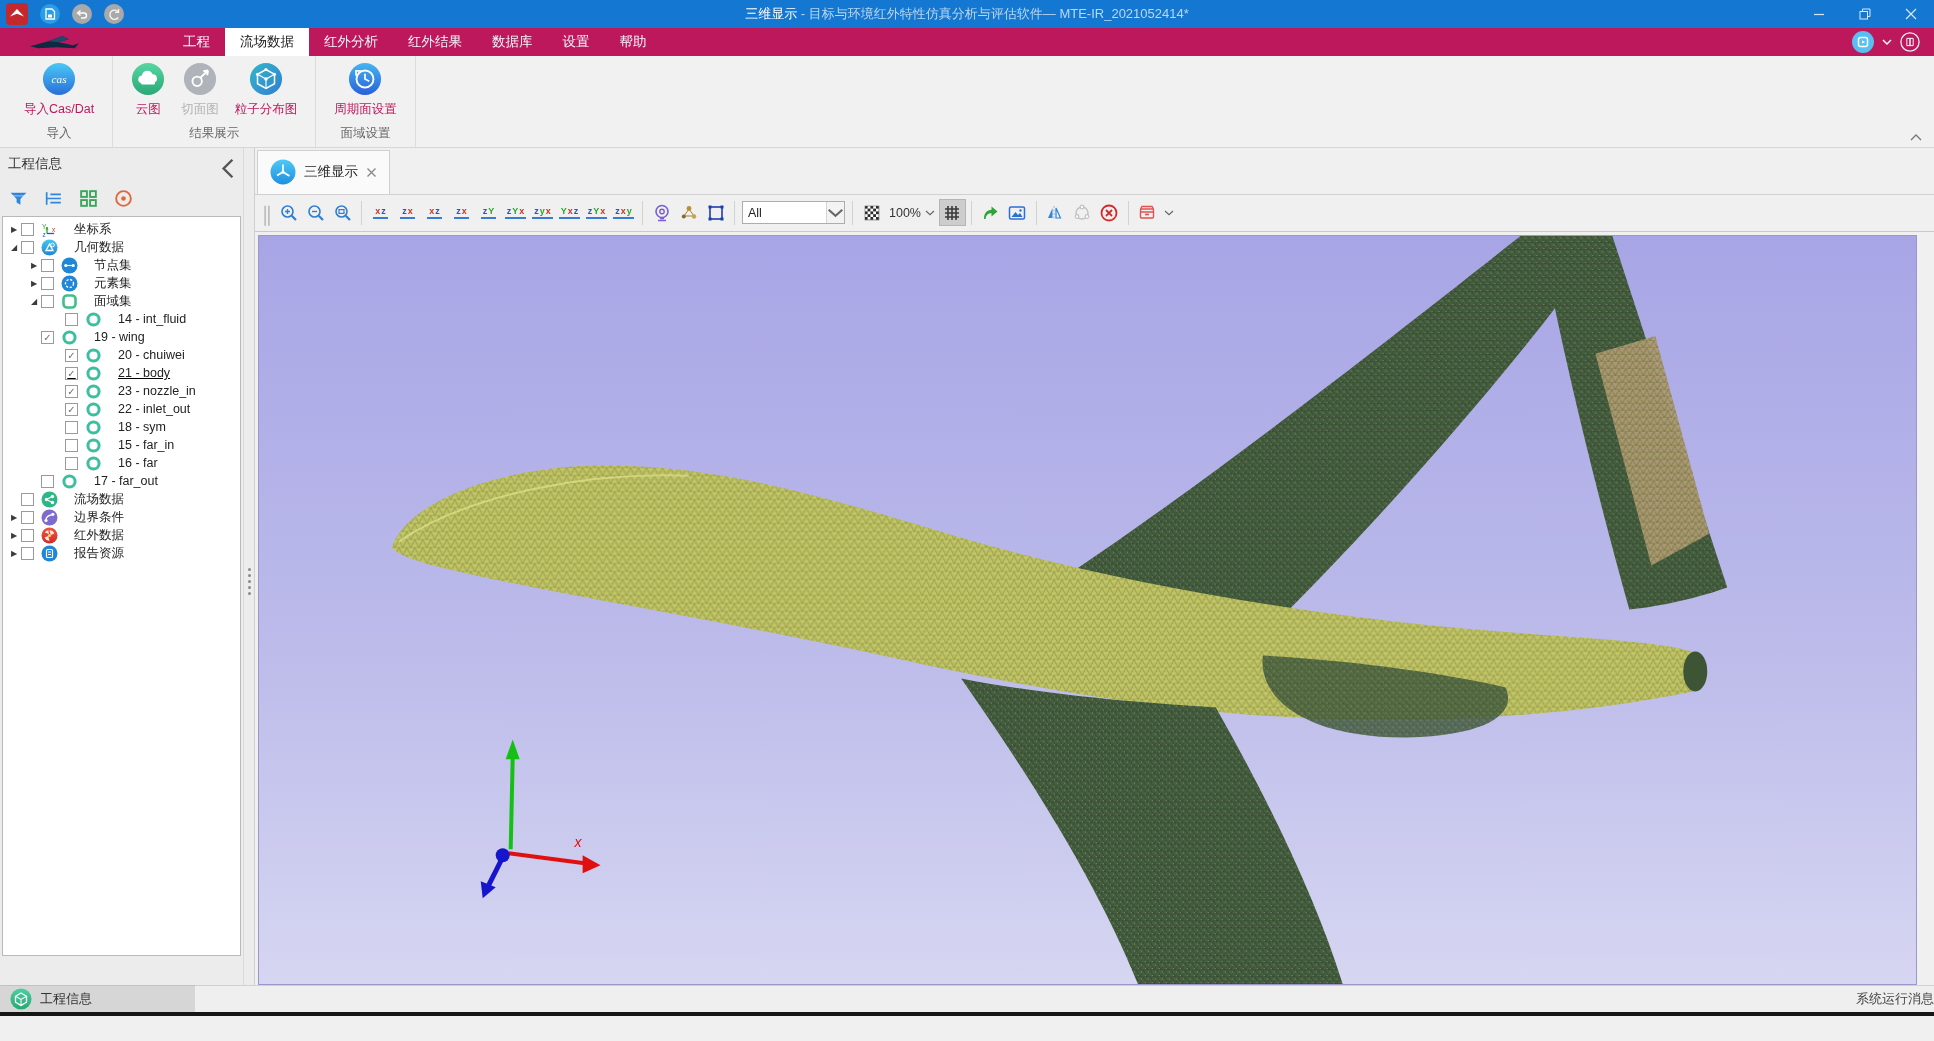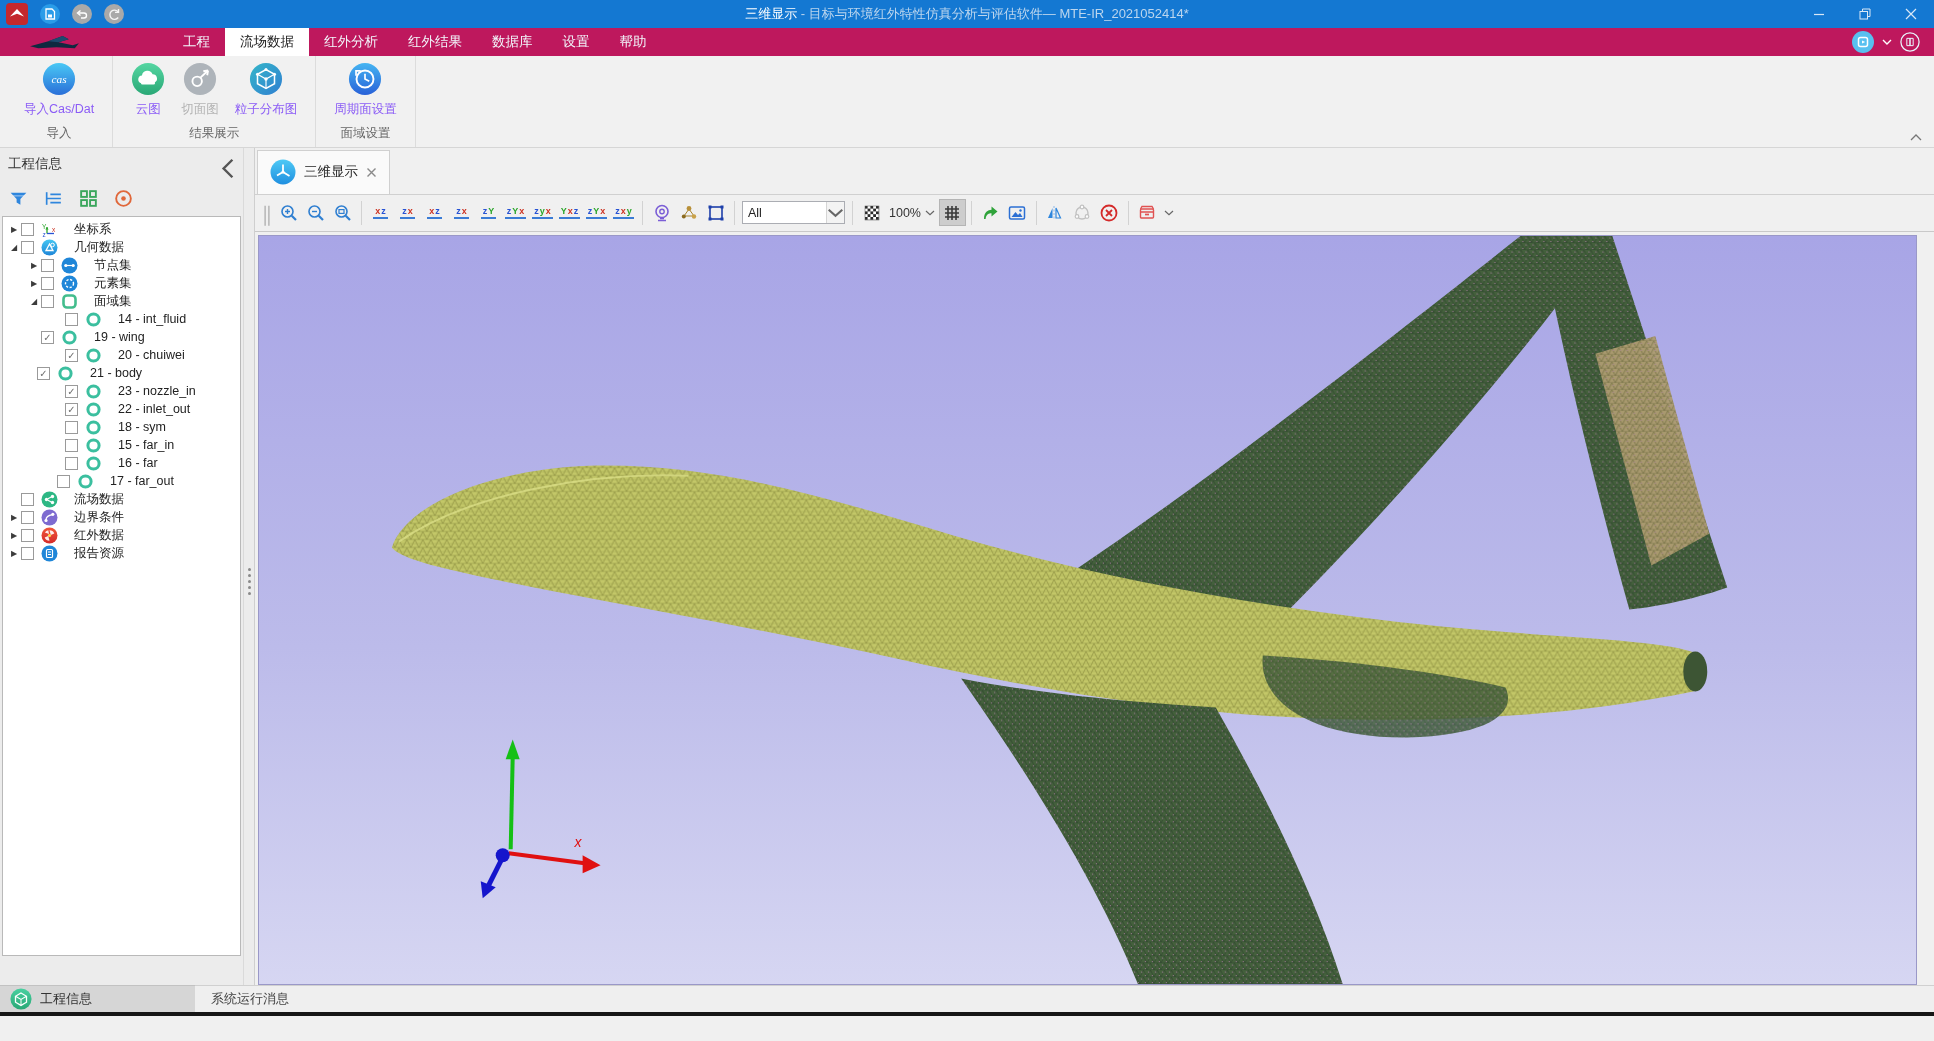--- a/index.html
+++ b/index.html
@@ -29,21 +29,21 @@
   .mr-ic{width:22px;height:22px;}
   .mr-ic2{width:20px;height:20px;}
   .mr-ch{width:10px;height:6px;}
 
   
   .ribbon{height:92px;background:#f1f1f1;border-bottom:1px solid #d6d6d6;display:flex;position:relative;padding-left:6px;}
   .rgroup{display:flex;flex-direction:column;border-right:1px solid #dcdcdc;}
   .rbtns{display:flex;gap:4px;padding:6px 12px 0;}
   .rbtn{display:flex;flex-direction:column;align-items:center;background:transparent;border:none;padding:0 6px;cursor:pointer;}
   .rbtn .ric{width:34px;height:34px;}
-  .rbtn .rlabel{font-size:12.5px;color:#8b5cf6;margin-top:5px;white-space:nowrap;}
+  .rbtn .rlabel{font-size:12.5px;color:#be185d;margin-top:5px;white-space:nowrap;}
   .rbtn.disabled .rlabel{color:#b3b3b3;}
   .rglabel{text-align:center;font-size:12.5px;color:#666;padding:2px 0 5px;margin-top:auto;}
   .ribbon-collapse{position:absolute;right:12px;bottom:6px;width:12px;height:7px;cursor:pointer;}
 
   
   .workspace{display:flex;height:837px;}
   .panel{width:243px;background:#ececec;display:flex;flex-direction:column;}
   .phead{height:32px;display:flex;align-items:center;padding:0 8px;}
   .phead .ptitle{font-size:13.5px;color:#333;}
   .pcollapse{margin-left:auto;width:14px;height:13px;cursor:pointer;background:none;border:none;padding:0;}
@@ -92,21 +92,21 @@
   .viewport{flex:1;margin:3px 17px 0 3px;position:relative;
             background:linear-gradient(180deg,#a8a5e6 0%,#bcbbea 55%,#d6d6f2 100%);
             border:1px solid #9a98c8;}
   .viewport svg{width:100%;height:100%;}
 
   
   .bottomrow{height:27px;display:flex;}
   .paneltab{width:195px;background:#d6d6d6;border-top:1px solid #c2c2c2;display:flex;align-items:center;gap:8px;padding-left:10px;cursor:pointer;}
   .paneltab .cubeic{width:22px;height:22px;}
   .paneltab span{font-size:13px;color:#333;}
-  .msgbar{flex:1;background:#efefef;border-top:1px solid #d0d0d0;display:flex;align-items:center;padding-left:16px;}
+  .msgbar{flex:1;background:#efefef;border-top:1px solid #d0d0d0;display:flex;align-items:center;justify-content:flex-end;}
   .msgbar span{font-size:13px;color:#444;}
 
   .statusbar{height:25px;background:#f6f6f6;border-top:1px solid #cfcfcf;display:flex;align-items:center;}
   .stdot{width:9px;height:9px;border-radius:50%;background:#3cb44a;margin-left:48px;flex:none;}
   .sttext{font-size:12.5px;color:#333;margin-left:10px;}
   .stright{margin-left:auto;display:flex;align-items:center;height:25px;}
   .laypatch{background:#d2d2d2;height:25px;display:flex;align-items:center;gap:8px;padding:0 8px;}
   .laybtn{width:20px;height:14px;background:none;border:none;padding:0;cursor:pointer;}
   .stsep{width:1px;height:25px;background:#c5c5c5;margin-right:10px;}
   .stcompany{font-size:13px;color:#333;margin-right:130px;}
@@ -451,21 +451,21 @@
           <div class="trow" style="padding-left: 48px;">
             <span class="exp"></span>
             <span class="cb on"></span>
             <span class="tic">
               <svg viewBox="0 0 17 17">
                 <circle cx="8.5" cy="8.5" r="5.6" fill="none" stroke="#3bbf9f" stroke-width="3"></circle>
               </svg>
             </span>
             <span class="tlabel">20 - chuiwei</span>
           </div>
-          <div class="trow" style="padding-left: 20px;">
+          <div class="trow" style="padding-left: 48px; text-decoration: underline;">
             <span class="exp"></span>
             <span class="cb on"></span>
             <span class="tic">
               <svg viewBox="0 0 17 17">
                 <circle cx="8.5" cy="8.5" r="5.6" fill="none" stroke="#3bbf9f" stroke-width="3"></circle>
               </svg>
             </span>
             <span class="tlabel">21 - body</span>
           </div>
           <div class="trow" style="padding-left: 48px;">
@@ -511,21 +511,21 @@
           <div class="trow" style="padding-left: 48px;">
             <span class="exp"></span>
             <span class="cb"></span>
             <span class="tic">
               <svg viewBox="0 0 17 17">
                 <circle cx="8.5" cy="8.5" r="5.6" fill="none" stroke="#3bbf9f" stroke-width="3"></circle>
               </svg>
             </span>
             <span class="tlabel">16 - far</span>
           </div>
-          <div class="trow" style="padding-left: 40px;">
+          <div class="trow" style="padding-left: 24px;">
             <span class="exp"></span>
             <span class="cb"></span>
             <span class="tic">
               <svg viewBox="0 0 17 17">
                 <circle cx="8.5" cy="8.5" r="5.6" fill="none" stroke="#3bbf9f" stroke-width="3"></circle>
               </svg>
             </span>
             <span class="tlabel">17 - far_out</span>
           </div>
           <div class="trow" style="padding-left: 4px;">

